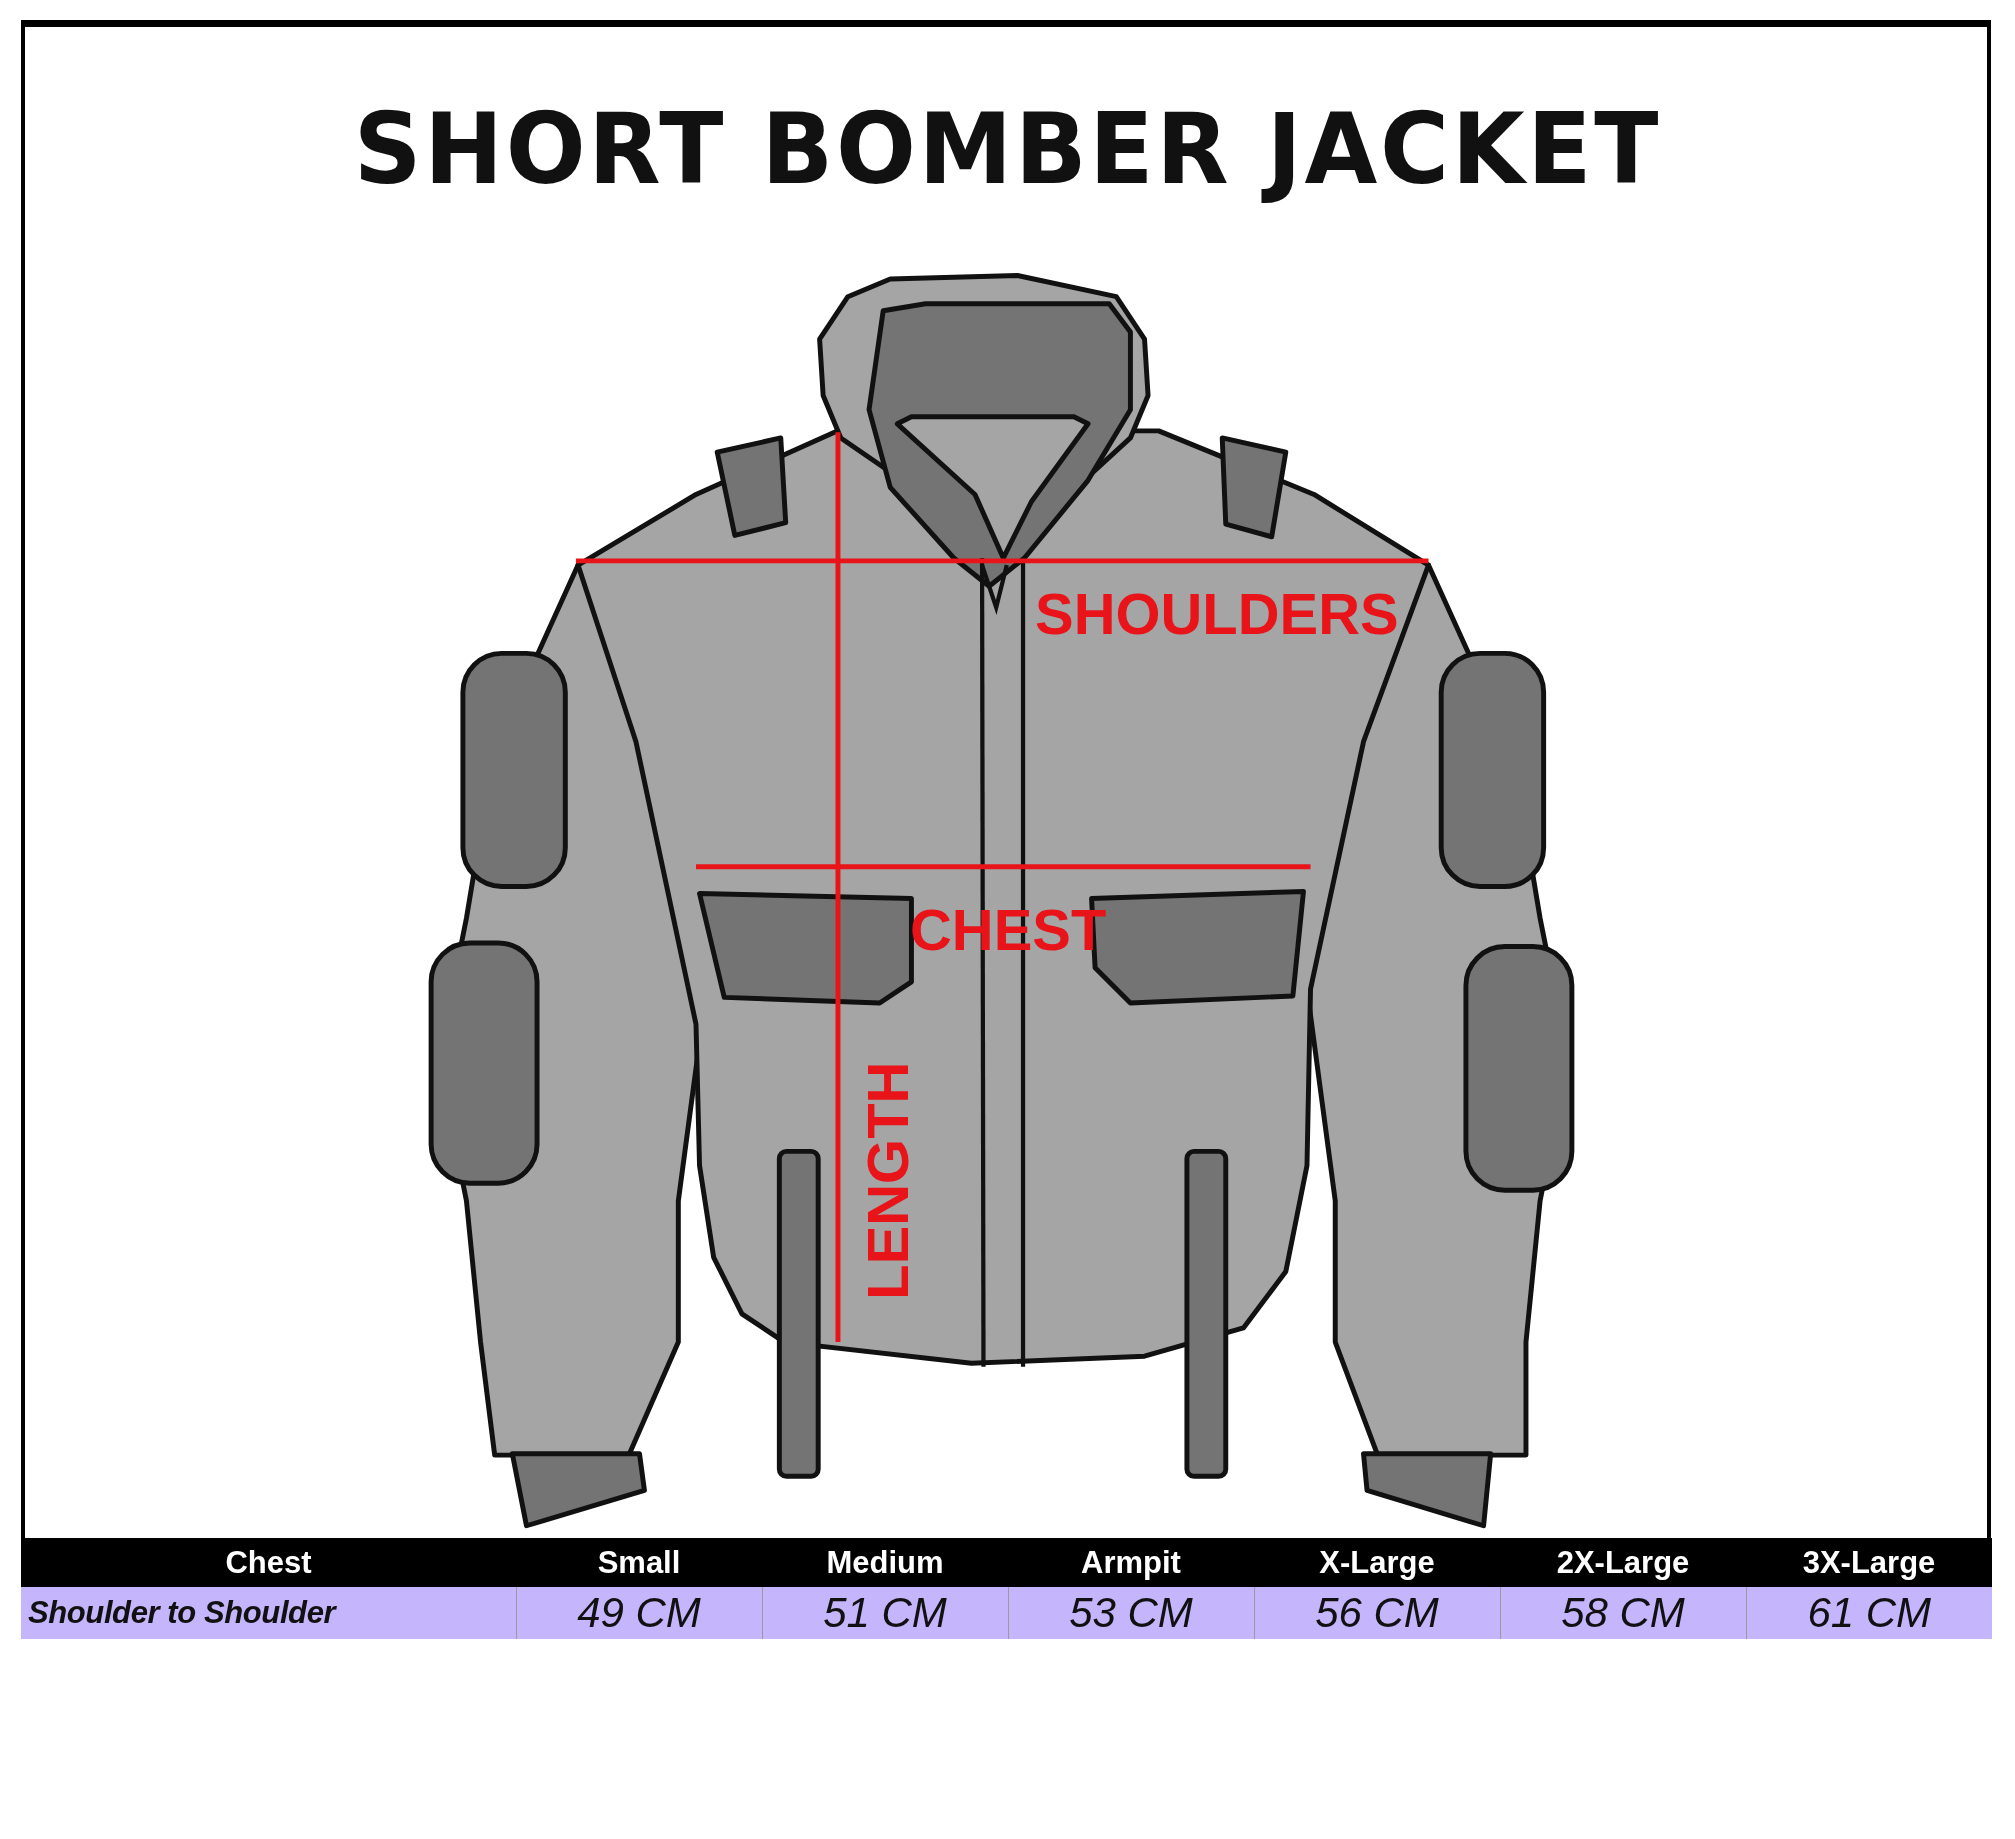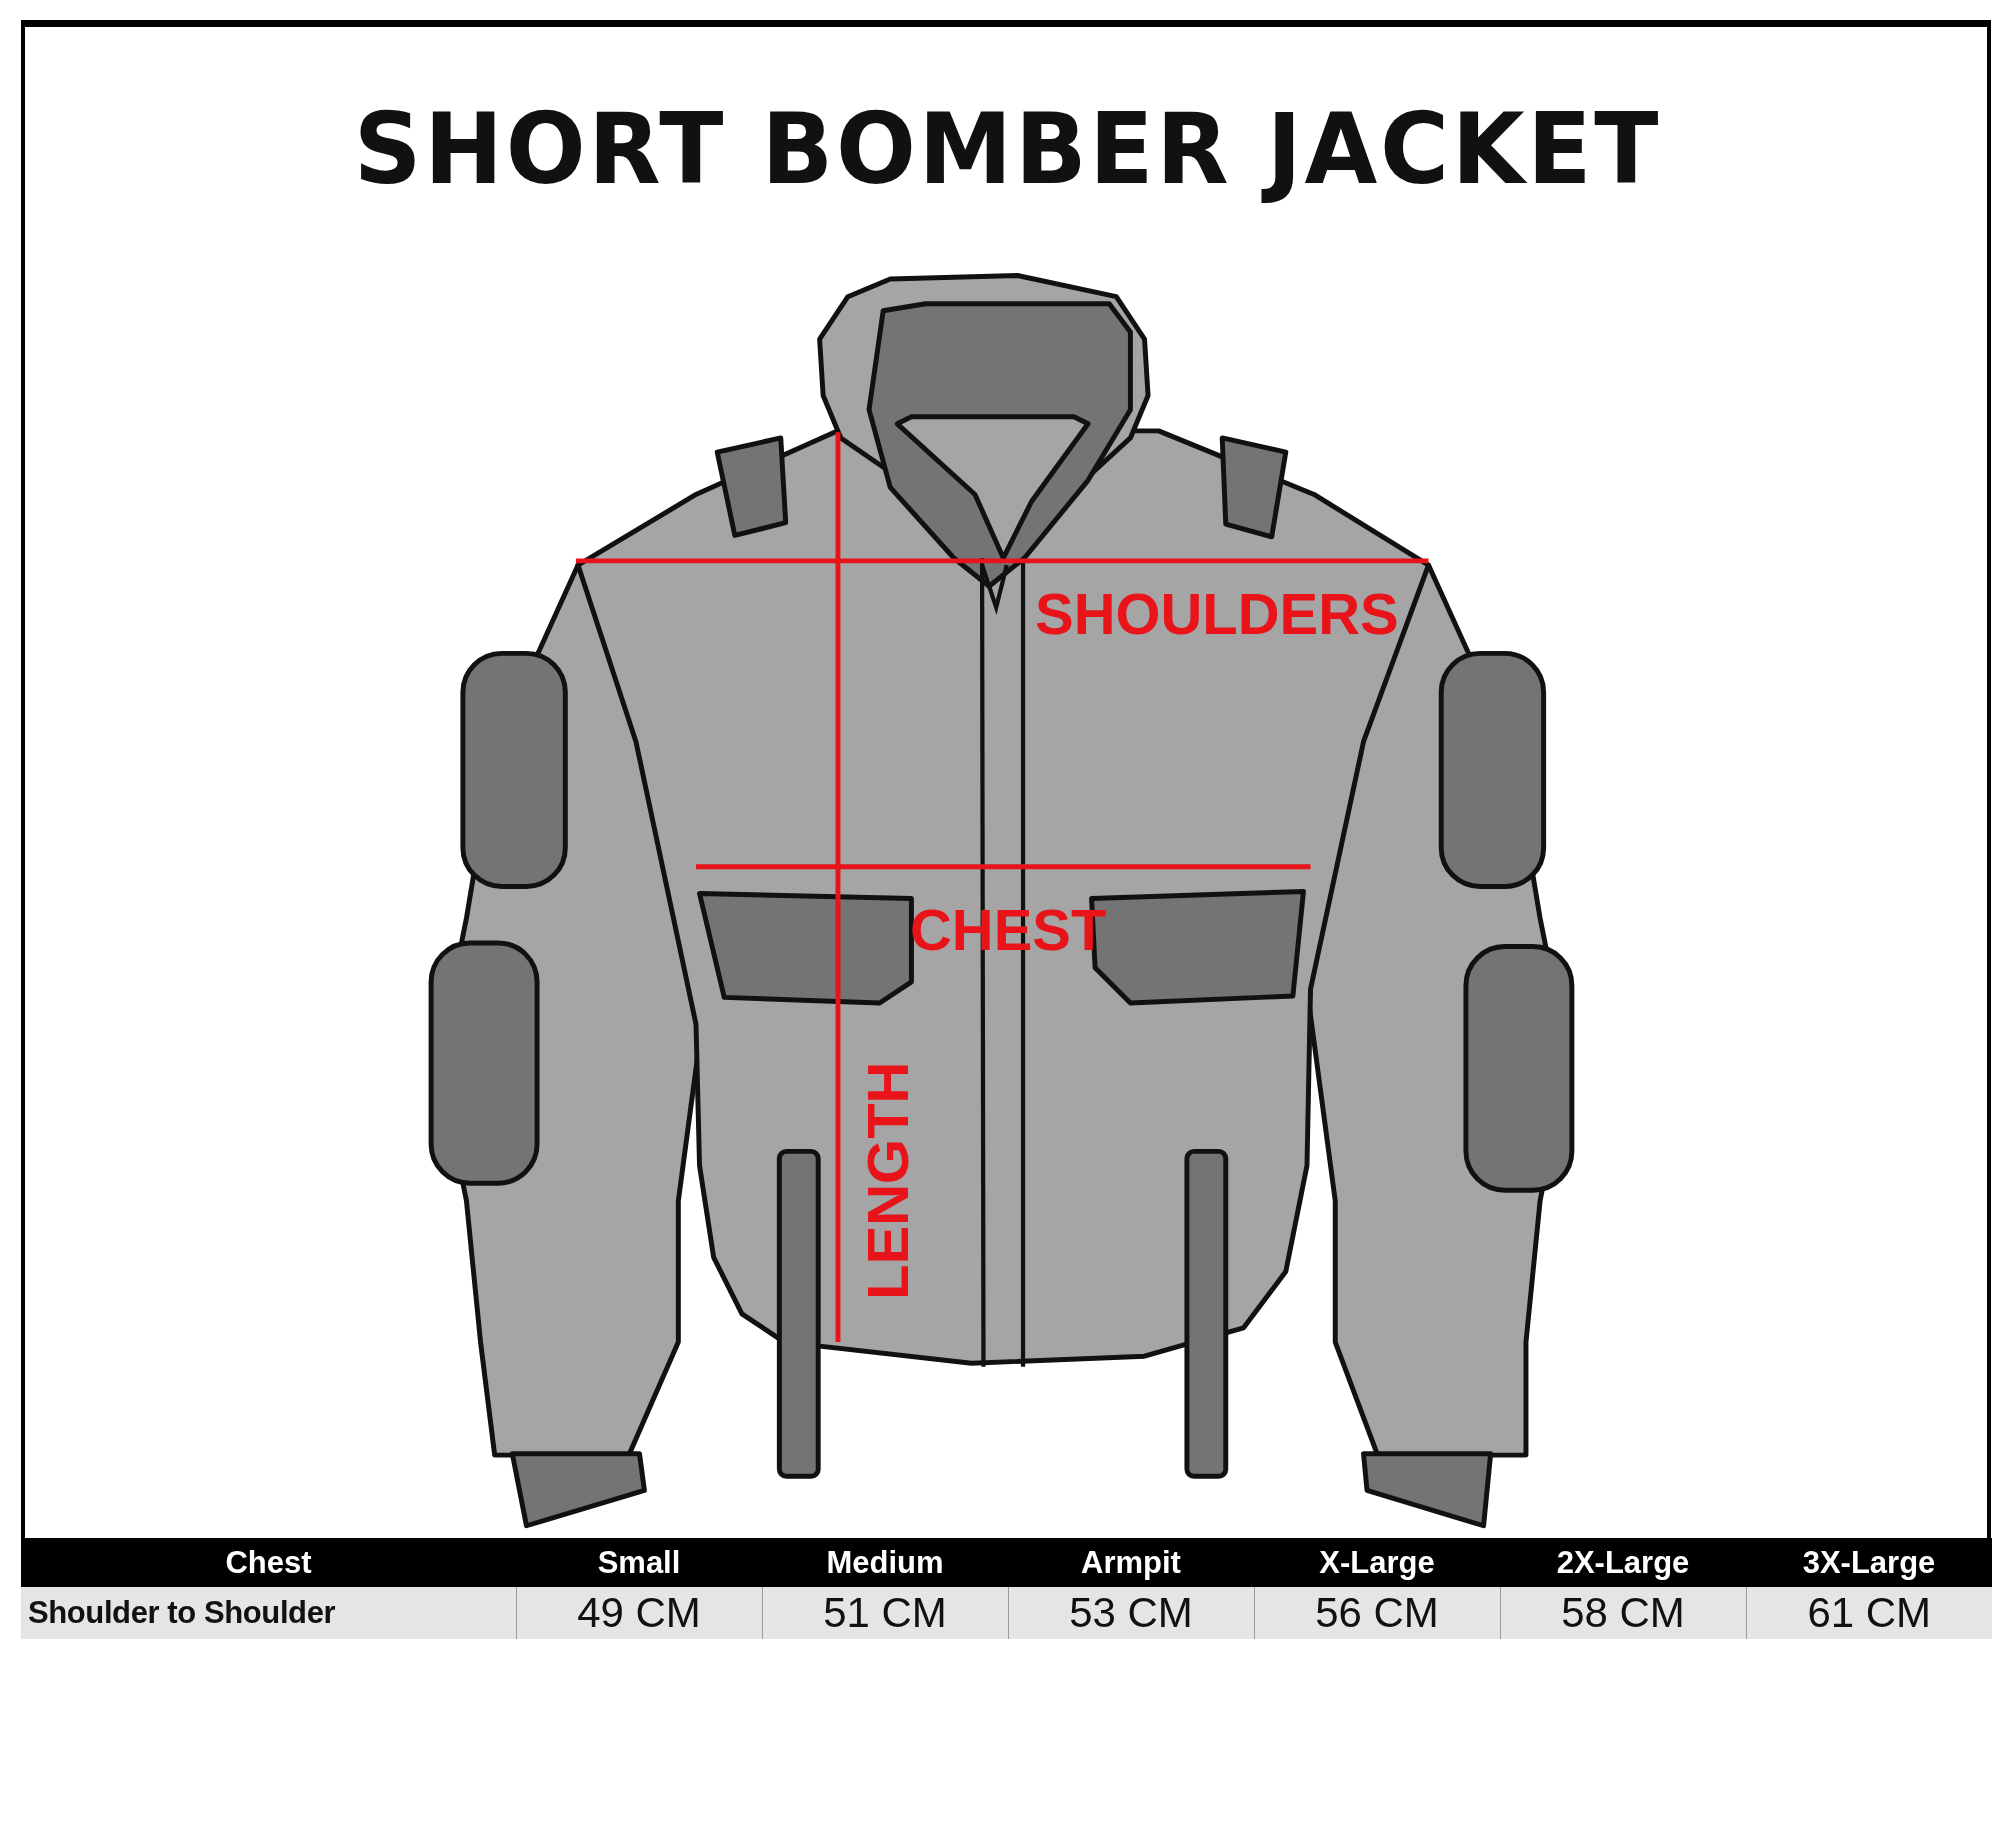--- a/index.html
+++ b/index.html
@@ -6,21 +6,21 @@
   body { width:2015px; height:1840px; position:relative; overflow:hidden; font-family:"Liberation Sans", sans-serif; }
   .frame { position:absolute; left:21px; top:20px; width:1970px; height:1519px; border-left:4.2px solid #000; border-right:4.2px solid #000; border-top:7px solid #000; box-sizing:border-box; background:#fff; }
   .title { position:absolute; left:0; top:92px; width:2015px; text-align:center; font-family:"DejaVu Sans", sans-serif; font-weight:bold; font-size:98px; letter-spacing:2.8px; color:#111; transform:scaleX(0.96); }
   .jacket { position:absolute; left:0; top:0; width:2015px; height:1554px; }
   .label-red { fill:#e8141a; font-family:"Liberation Sans", sans-serif; font-weight:bold; }
   table.size { position:absolute; left:21px; top:1538px; width:1971px; border-collapse:collapse; table-layout:fixed; }
   table.size th { background:#000; color:#fff; font-family:"Liberation Sans", sans-serif; font-weight:bold; font-size:31px; height:49px; padding:0; text-align:center; }
   table.size td { font-size:42px; height:52px; padding:0; text-align:center; color:#111; border-right:1.4px solid #cfcfcf; }
   table.size td:last-child { border-right:none; }
   table.size td.rowlabel { text-align:left; padding-left:7px; font-weight:bold; font-size:31px; letter-spacing:-0.4px; }
-  table.size tr.shade td { background:#e5e5e5; border-right-color:#9a9a9a; }
+  table.size tr.shade td { background:#c4b5fd; border-right-color:#9a9a9a;font-style:italic; }
   table.size tr.plain td { background:#ffffff; }
   col.c0 { width:495px; }
 </style>
 </head>
 <body>
 
 <div class="frame"></div>
 
 <div class="title">SHORT BOMBER JACKET</div>
 

